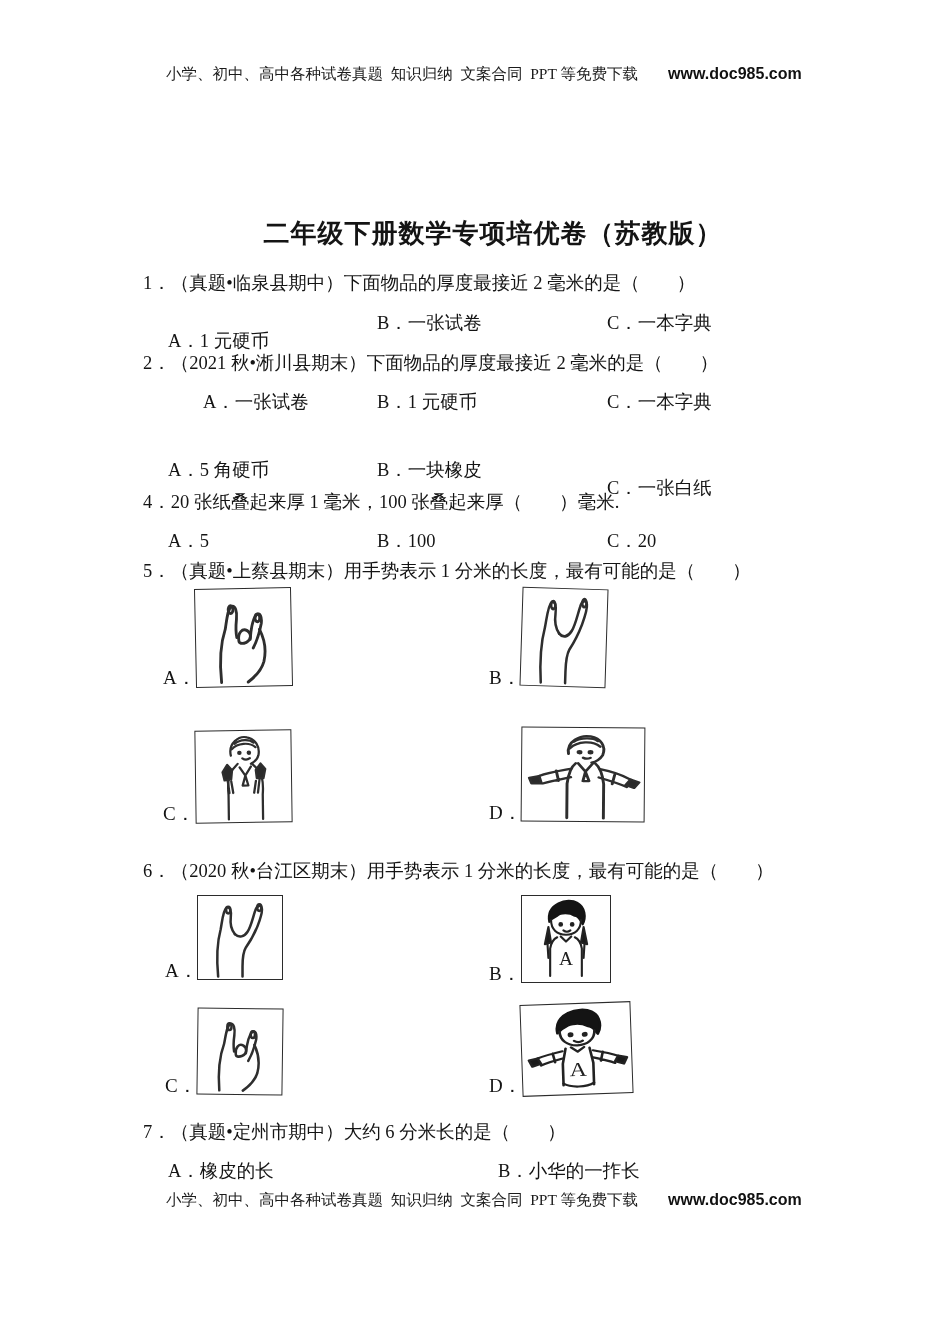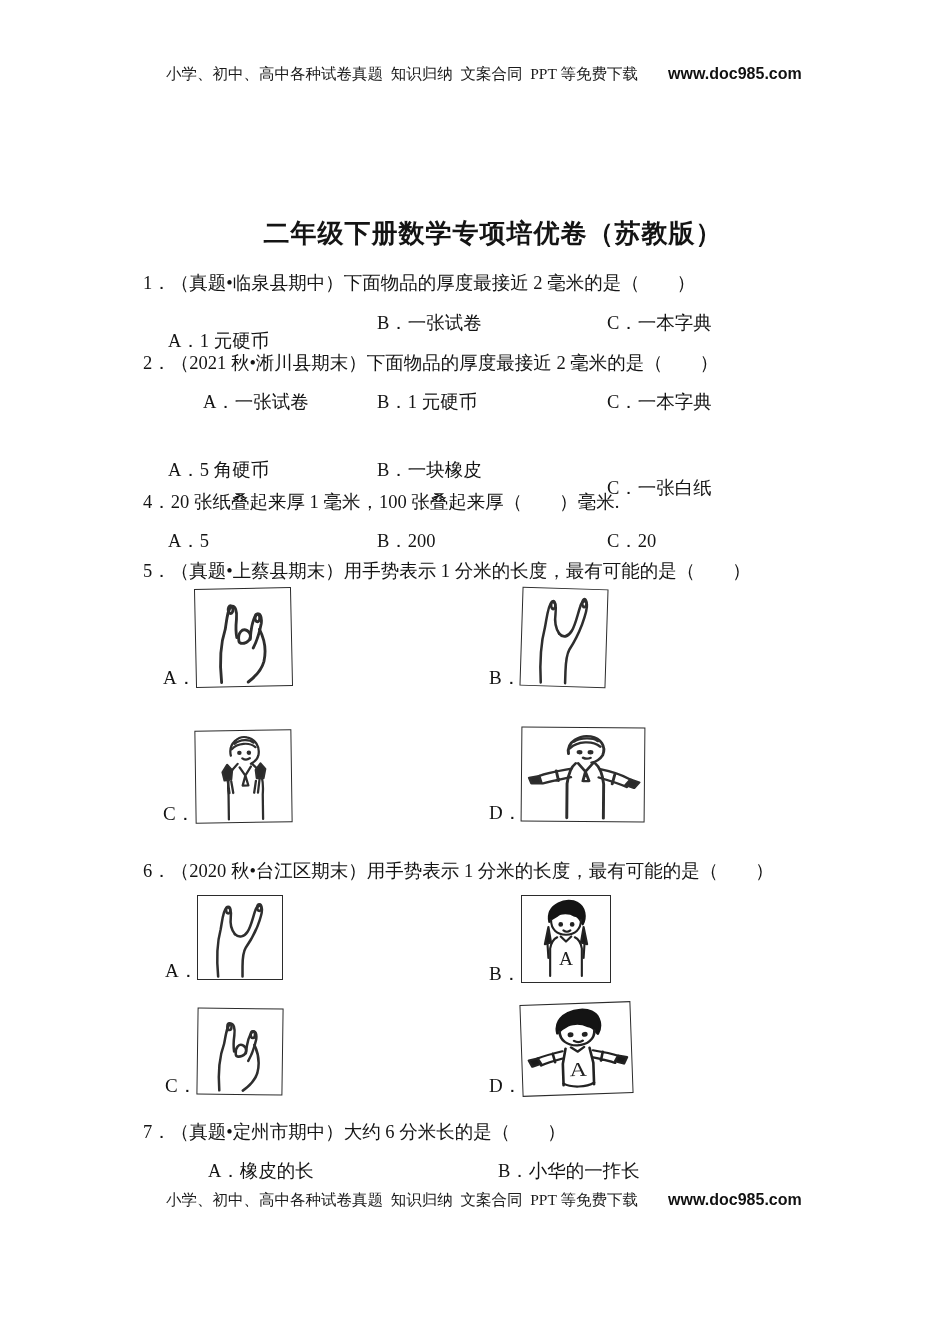--- a/index.html
+++ b/index.html
@@ -63,21 +63,21 @@
   <span class="opt" style="left:168px;top:389px;margin-left:35px;">A．一张试卷</span>
   <span class="opt" style="left:377px;top:389px;">B．1 元硬币</span>
   <span class="opt" style="left:607px;top:389px;">C．一本字典</span>
 
   <span class="opt" style="left:168px;top:457px;">A．5 角硬币</span>
   <span class="opt" style="left:377px;top:457px;">B．一块橡皮</span>
   <span class="opt" style="left:607px;top:463px;margin-top:12px;">C．一张白纸</span>
 
   <div class="qline" style="top:489px;">4．20 张纸叠起来厚 1 毫米，100 张叠起来厚（　　）毫米.</div>
   <span class="opt" style="left:168px;top:528px;">A．5</span>
-  <span class="opt" style="left:377px;top:528px;">B．200</span>
+  <span class="opt" style="left:377px;top:528px;">B．100</span>
   <span class="opt" style="left:607px;top:528px;">C．20</span>
 
   <div class="qline" style="top:558px;">5．（真题•上蔡县期末）用手势表示 1 分米的长度，最有可能的是（　　）</div>
 
   <div class="figure" style="left:163px;top:588px;">
     <span class="fig-label">A．</span>
     <div class="fig-box" style="width:97px;height:99px;transform:rotate(-1.2deg);">
       <svg viewBox="0 0 100 100" preserveAspectRatio="none">
         <g fill="none" stroke="#2e2e2e" stroke-width="3" stroke-linecap="round" stroke-linejoin="round">
           <path d="M26 96 C24 74 26 55 31 41 C33 30 34 20 38 18 C42 16 44 23 43 31 C42 39 42 45 43 50"></path>
@@ -219,21 +219,21 @@
           <path d="M14 59 l-8 2 3 7 8 -3 z" fill="#1a1a1a"></path>
           <path d="M65 52 C73 54 81 56 88 59 M65 60 C72 62 79 64 85 67 M74 54 L72 64"></path>
           <path d="M88 59 l8 2 -3 7 -8 -3 z" fill="#1a1a1a"></path>
           <text x="51" y="80" font-size="22" text-anchor="middle" fill="#222" stroke="none">A</text>
         </g>
       </svg>
     </div>
   </div>
 
   <div class="qline" style="top:1119px;">7．（真题•定州市期中）大约 6 分米长的是（　　）</div>
-  <span class="opt" style="left:168px;top:1158px;margin-left:40px;">A．橡皮的长</span>
+  <span class="opt" style="left:168px;top:1158px;">A．橡皮的长</span>
   <span class="opt" style="left:498px;top:1158px;">B．小华的一拃长</span>
 
   <div class="hf" style="top:1190px;">
     <span>小学、初中、高中各种试卷真题  知识归纳  文案合同  PPT 等免费下载</span>
     <span class="site">www.doc985.com</span>
   </div>
 
 </div>
 
 </body></html>

